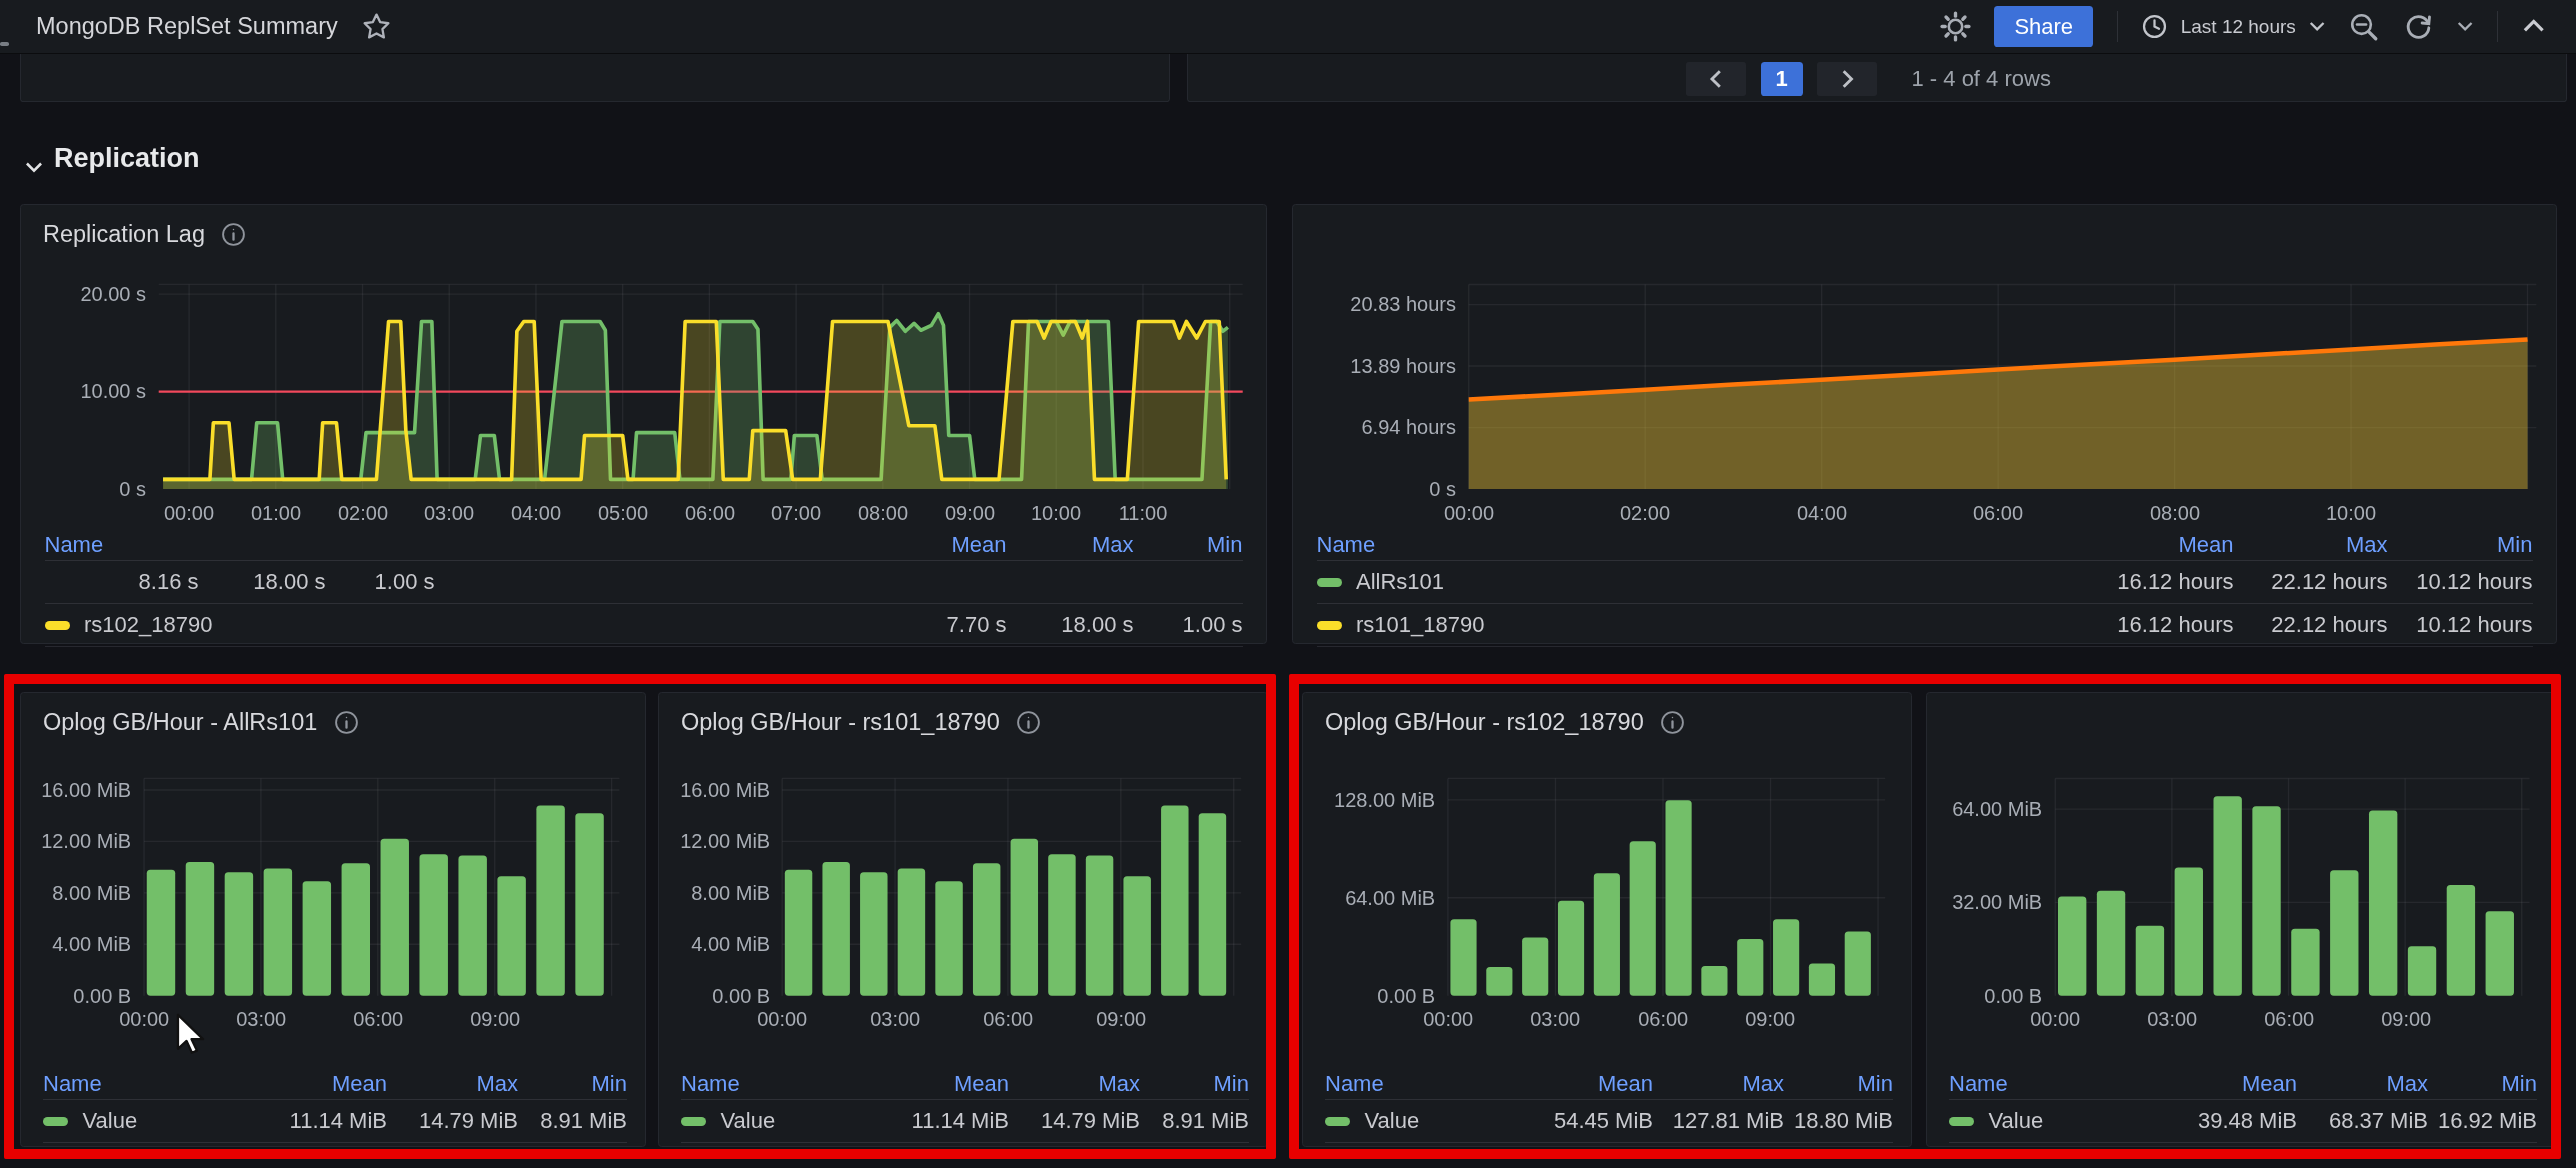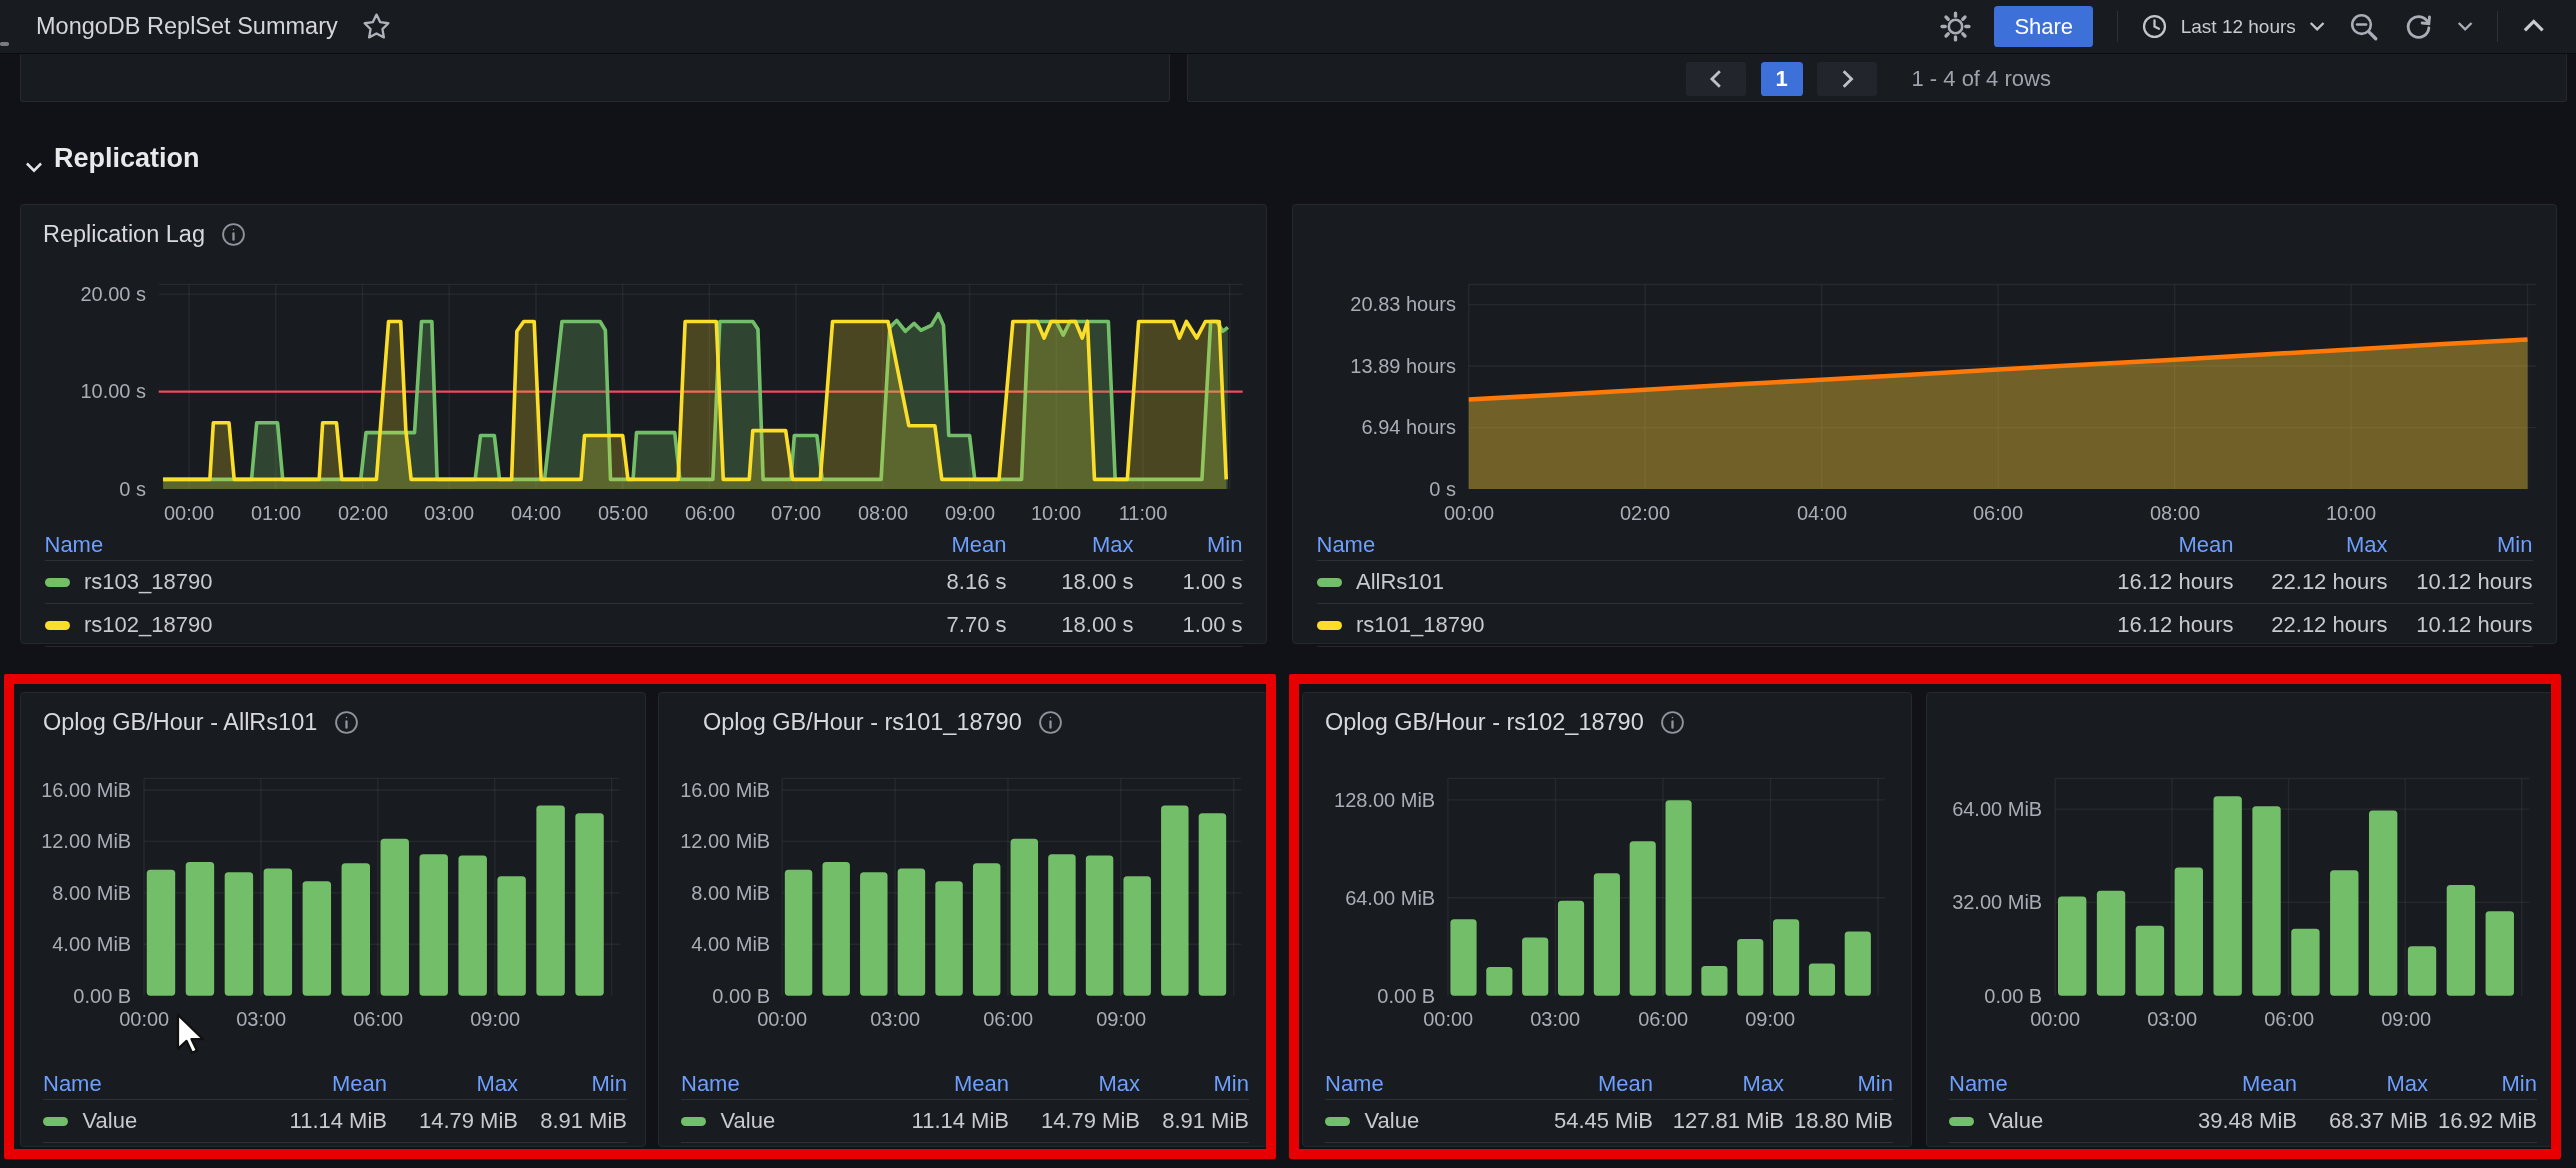--- a/index.html
+++ b/index.html
@@ -207,24 +207,20 @@
       <div class="tick ytick" style="right: 1113px; top: 17px;">20.00 s</div>
     </div>
   <div class="legend" style="top:324px;">
     <div class="lg-head">
       <span class="lg-name">Name</span>
       <span class="col c170">Mean</span>
       <span class="col c140">Max</span>
       <span class="col c120">Min</span>
     </div>
     <div class="lg-row">
-      <span class="lg-name">
-        <i class="swatch" style="background: rgb(115, 191, 105);"></i>
-        <span>rs103_18790</span>
-      </span>
       <span class="col c170">8.16 s</span>
       <span class="col c140">18.00 s</span>
       <span class="col c120">1.00 s</span>
     </div>
     <div class="lg-row">
       <span class="lg-name">
         <i class="swatch" style="background: rgb(250, 222, 42);"></i>
         <span>rs102_18790</span>
       </span>
       <span class="col c170">7.70 s</span>
@@ -348,21 +344,21 @@
         <i class="swatch" style="background: rgb(115, 191, 105);"></i>
         <span>Value</span>
       </span>
       <span class="col c150">11.14 MiB</span>
       <span class="col c145">14.79 MiB</span>
       <span class="col c120">8.91 MiB</span>
     </div>
   </div>
 </div>
 
-<div class="panel" style="left:658px;top:692px;width:610px;height:455px;padding-left:22px;">
+<div class="panel" style="left:658px;top:692px;width:610px;height:455px;">
   <div class="ptitle-row">
     <span class="ptitle">Oplog GB/Hour - rs101_18790</span>
     <span class="iconbtn">
       <svg width="25" height="25" viewBox="0 0 24 24" fill="none" stroke="#8F949C" stroke-width="1.8">
           <circle cx="12" cy="12" r="10"></circle>
           <line x1="12" y1="11" x2="12" y2="17" stroke-width="2.2" stroke-linecap="round"></line>
           <circle cx="12" cy="7.2" r="0.7" fill="#8F949C" stroke="none"></circle>
         </svg>
     </span>
   </div>

